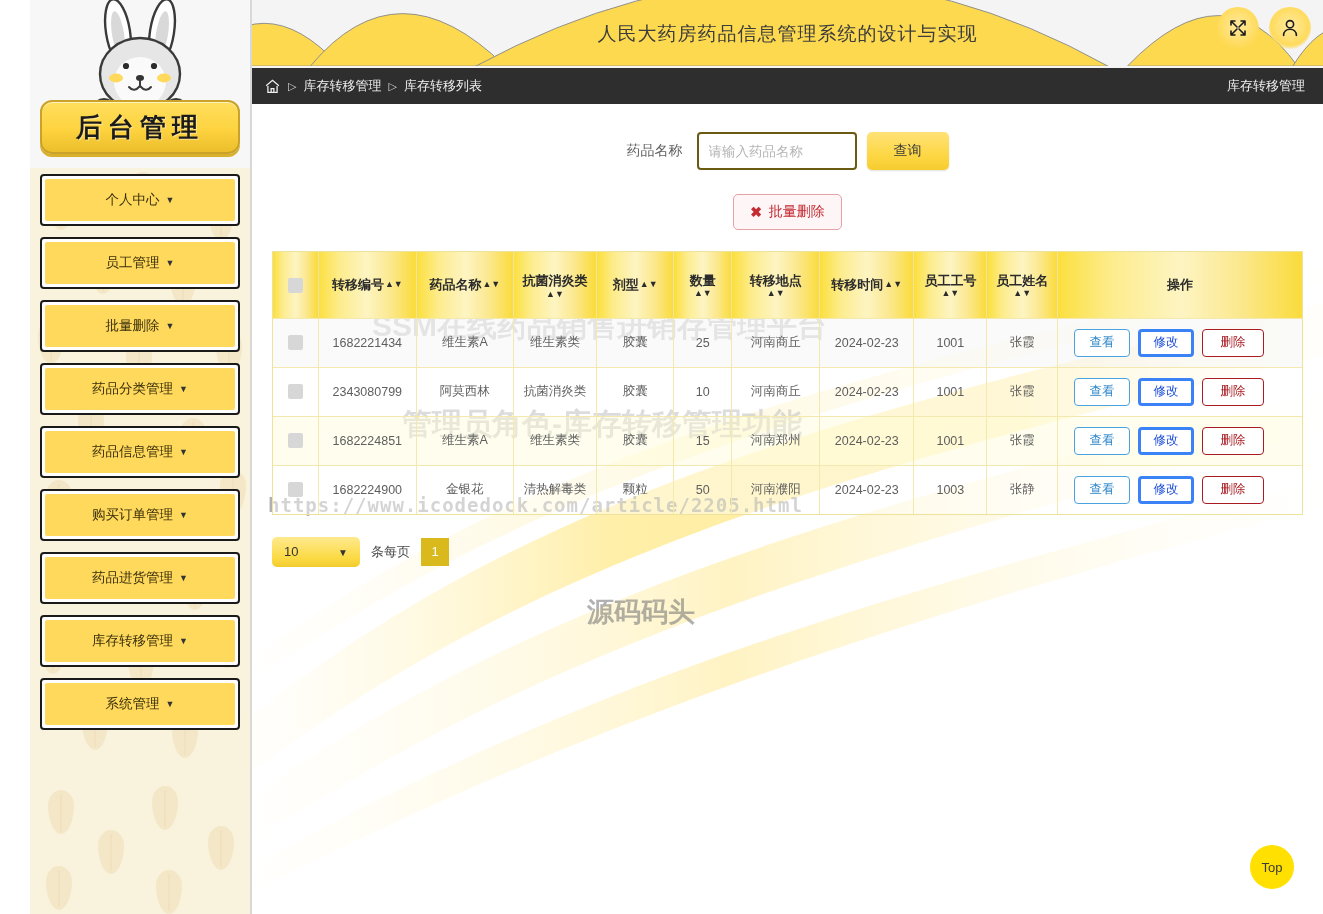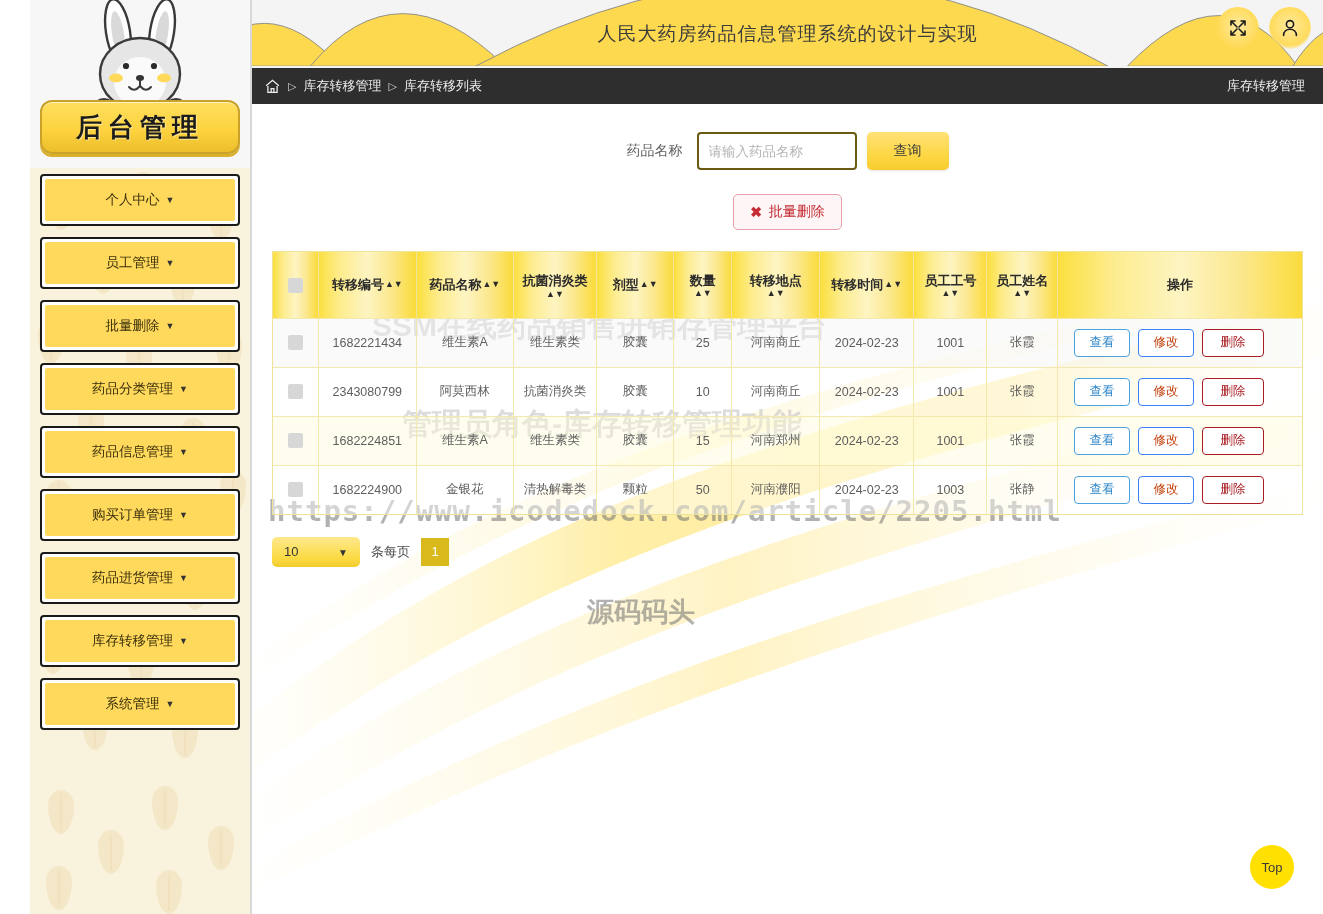--- a/index.html
+++ b/index.html
@@ -143,21 +143,21 @@
     position: absolute;
     color: #737373;
     opacity: .55;
     white-space: nowrap;
     pointer-events: none;
     z-index: 3;
     font-weight: 700;
   }
   .wm1 { left: 120px; top: 202px; font-size: 30px; }
   .wm2 { left: 150px; top: 300px; font-size: 30px; }
-  .wm3 { left: 16px;  top: 390px; font-size: 29px; font-family: "DejaVu Sans Mono","Liberation Mono",monospace; letter-spacing: 1px; }
+  .wm3 { left: 16px;  top: 390px; font-size: 19px; font-family: "DejaVu Sans Mono","Liberation Mono",monospace; letter-spacing: 1px; }
   .wm4 { left: 335px; top: 490px; font-size: 27px; }
 
   .filter-row {
     position: relative; z-index: 5;
     display: flex; align-items: center; justify-content: center;
     gap: 10px; padding-top: 28px;
   }
   .filter-label { font-size: 14px; color: #5f5f5f; margin-right: 4px; }
   .search-input {
     width: 160px; height: 38px;
@@ -241,21 +241,21 @@
   .op-btn {
     min-width: 56px; height: 28px;
     background: #fff;
     border-radius: 4px;
     font-size: 12.5px;
     cursor: pointer;
     display: inline-flex; align-items: center; justify-content: center;
     padding: 0 10px;
   }
   .op-view   { border: 1px solid #4aa3df; color: #2f87c9; }
-  .op-edit   { border: 1px solid #3b82f6; color: #c2410c; }
+  .op-edit   { border: 3px solid #3b82f6; color: #1d4ed8; }
   .op-delete { border: 1px solid #a81c22; color: #a81c22; flex-basis: 100%; max-width: 62px; }
 
   
   .pager {
     position: relative; z-index: 5;
     display: flex; align-items: center; gap: 11px;
     margin: 22px 0 0 20px;
   }
   .page-size {
     width: 88px; height: 30px;

